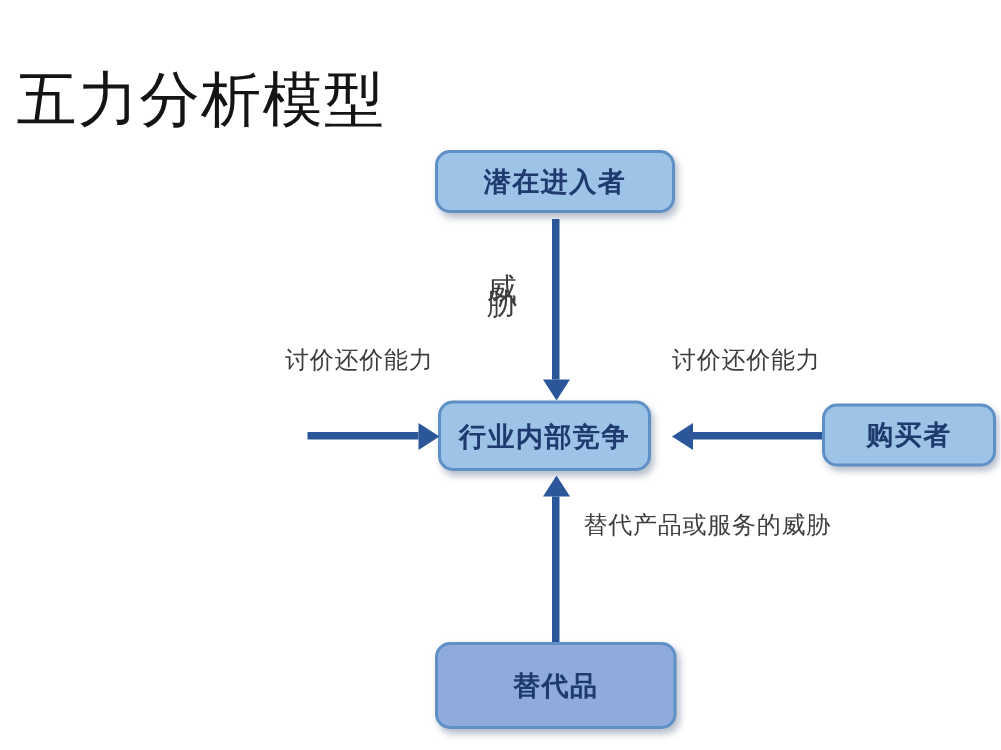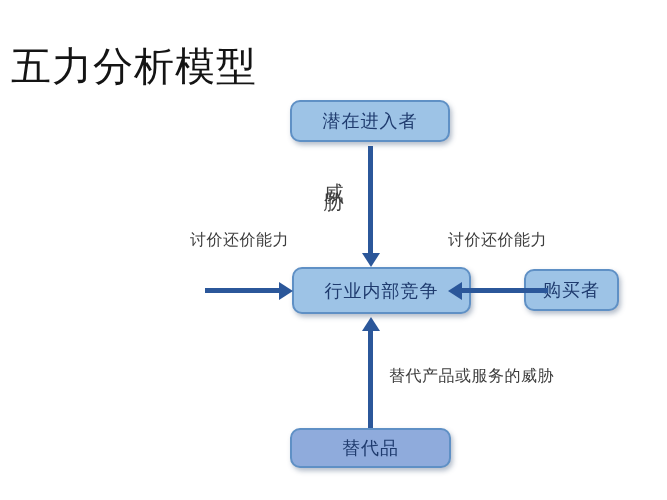--- a/index.html
+++ b/index.html
@@ -18,29 +18,29 @@
     font-weight:400;font-size:40px;letter-spacing:1px;
     color:var(--title-text,#141414);
   }
   .box{
     position:absolute;
     display:flex;align-items:center;justify-content:center;
     background:var(--box-fill,#9dc3e6);
     border:2px solid var(--box-border,#5f90c5);
     border-radius:10px;
     box-sizing:border-box;
-    font-weight:normal;font-size:18px;letter-spacing:1px;
+    font-weight:bold;font-size:18px;letter-spacing:1px;
     color:var(--box-text,#1f3b6e);
     box-shadow:2px 3px 5px rgba(90,110,140,.45);
   }
   .box-top   {left:290px;top:100px;width:160px;height:42px;}
-  .box-center{left:292px;top:267px;width:179px;height:47px;}
+  .box-center{left:292px;top:267px;width:142px;height:47px;}
   .box-left  {left:82px; top:268px;width:121px;height:45px;}
-  .box-right {left:524px;top:269px;width:95px;height:42px;}
-  .box-bottom{left:290px;top:428px;width:161px;height:40px;background:var(--box-fill-bottom,#8fabdc);}
+  .box-right {left:548px;top:269px;width:116px;height:42px;}
+  .box-bottom{left:290px;top:428px;width:161px;height:58px;background:var(--box-fill-bottom,#8fabdc);}
   .line{position:absolute;background:var(--arrow,#2b579a);}
   .head{position:absolute;width:0;height:0;}
   .line-top   {left:368px;top:146px;width:5px;height:107px;}
   .head-down  {left:362px;top:253px;border-left:9px solid transparent;border-right:9px solid transparent;border-top:14px solid var(--arrow,#2b579a);}
   .line-bottom{left:368px;top:331px;width:5px;height:97px;}
   .head-up    {left:362px;top:317px;border-left:9px solid transparent;border-right:9px solid transparent;border-bottom:14px solid var(--arrow,#2b579a);}
   .line-left  {left:205px;top:288px;width:74px;height:5px;}
   .head-right {left:279px;top:282px;border-top:9px solid transparent;border-bottom:9px solid transparent;border-left:14px solid var(--arrow,#2b579a);}
   .line-right {left:462px;top:288px;width:86px;height:5px;}
   .head-left  {left:448px;top:282px;border-top:9px solid transparent;border-bottom:9px solid transparent;border-right:14px solid var(--arrow,#2b579a);}
@@ -50,21 +50,21 @@
     letter-spacing:0.5px;white-space:nowrap;
   }
   .label-threat{
     left:321px;top:166px;
     font-size:20px;
     writing-mode:vertical-rl;text-orientation:upright;
     letter-spacing:10px;white-space:normal;
   }
   .label-bargain-left {left:190px;top:230px;}
   .label-bargain-right{left:448px;top:230px;}
-  .label-substitute   {left:389px;top:366px;}
+  .label-substitute   {left:389px;top:340px;}
 </style>
 </head>
 <body>
 
 <div class="stage">
 
   <h1 class="title">五力分析模型</h1>
 
   <div class="box box-top">潜在进入者</div>
   <div class="box box-center">行业内部竞争</div>

